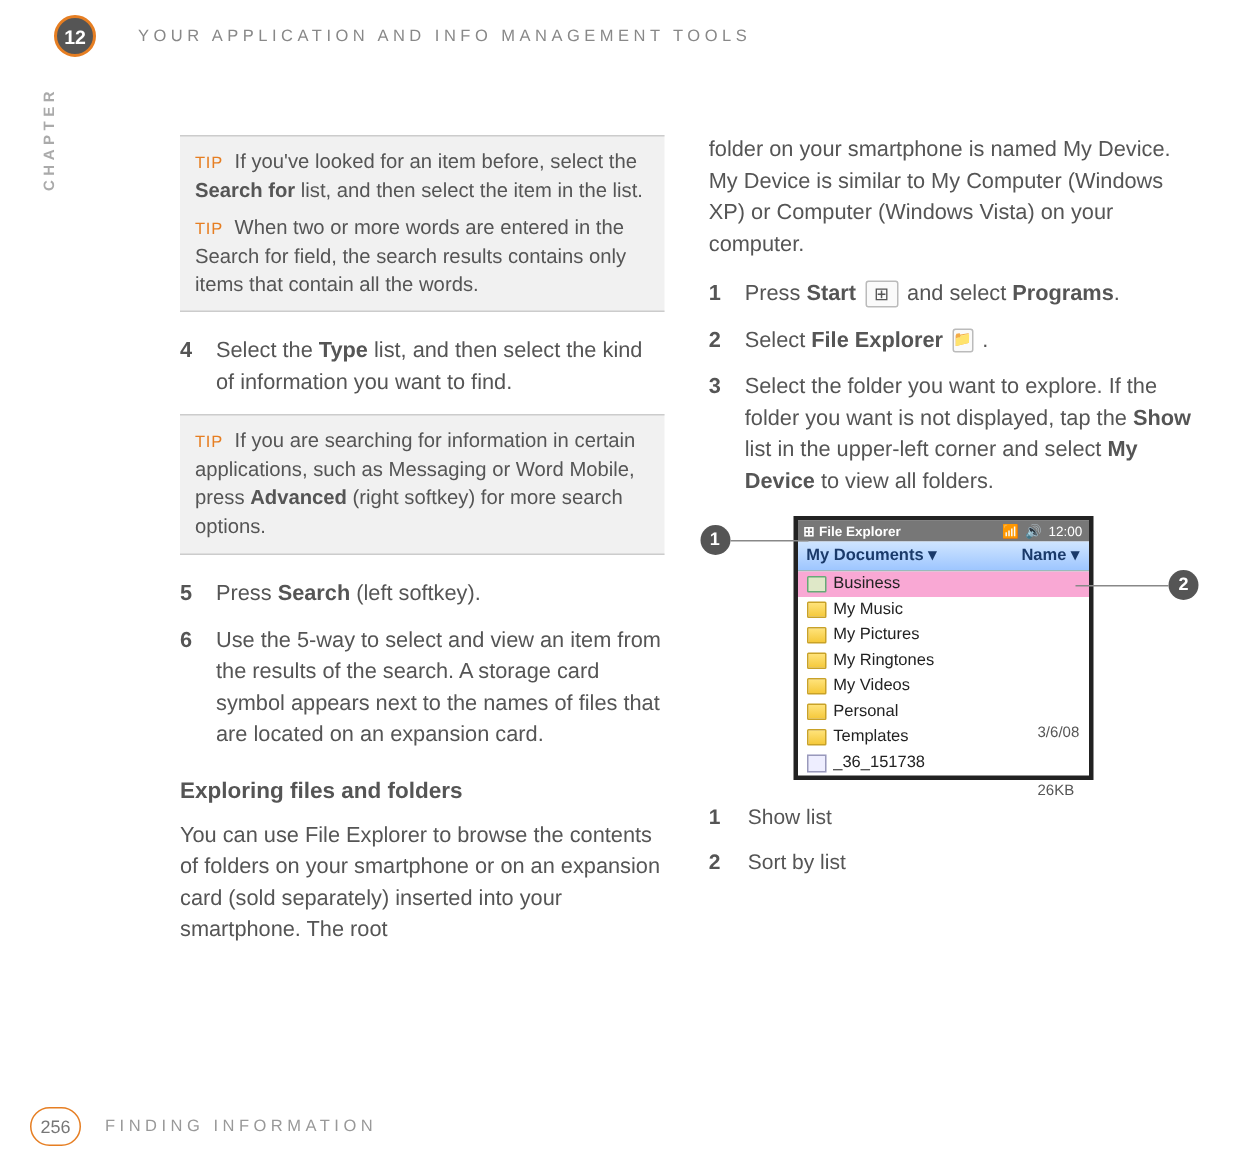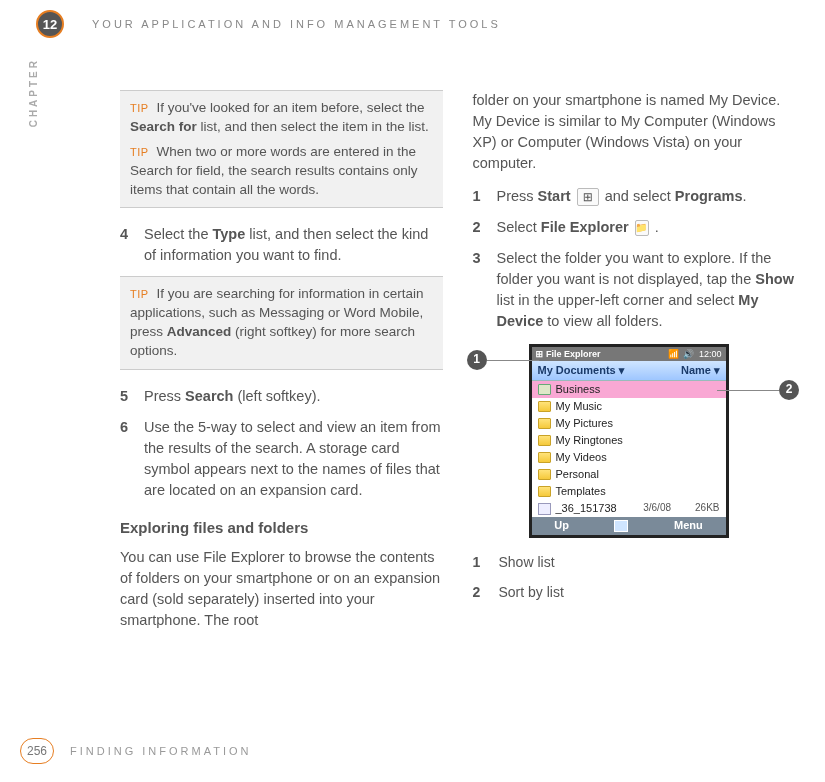--- a/index.html
+++ b/index.html
@@ -193,21 +193,21 @@
   }
   .ph-row .folder-icon {
     width: 13px; height: 11px;
     background: linear-gradient(#ffe37a,#f5c93b);
     border: 1px solid #c9a227;
     border-radius: 1px;
   }
   .ph-row.sel { background: #f9a8d4; }
   .ph-row.sel .folder-icon { background:#dfe8c8; border-color:#6a7; }
   .ph-row.file .folder-icon { background:#eef; border-color:#99b; border-radius:0; height:12px;}
-  .ph-row .meta { margin-left:auto; font-size:10px; color:#555; display:flex; gap:24px;}
+  .ph-row .meta { margin-left:auto; font-size:10px; color:#555; display:flex; gap:24px;flex-direction:column;}
   .ph-bottom {
     background: #7a8a99;
     color: #fff;
     height: 18px;
     display: flex;
     align-items: center;
     justify-content: space-around;
     font-size: 11px;
     font-weight:700;
   }
@@ -373,25 +373,20 @@
             </div>
             <div class="ph-row file">
               <span class="folder-icon"></span>
               <span>_36_151738</span>
               <span class="meta">
                 <span>3/6/08</span>
                 <span>26KB</span>
               </span>
             </div>
           </div>
-        <div class="ph-bottom">
-          <span>Up</span>
-          <span class="winflag"></span>
-          <span>Menu</span>
-        </div>
       </div>
     </div>
 
     <div class="legend">
       <div class="step">
         <div class="step-num">1</div>
         <div class="step-body">Show list</div>
       </div>
       <div class="step">
         <div class="step-num">2</div>

